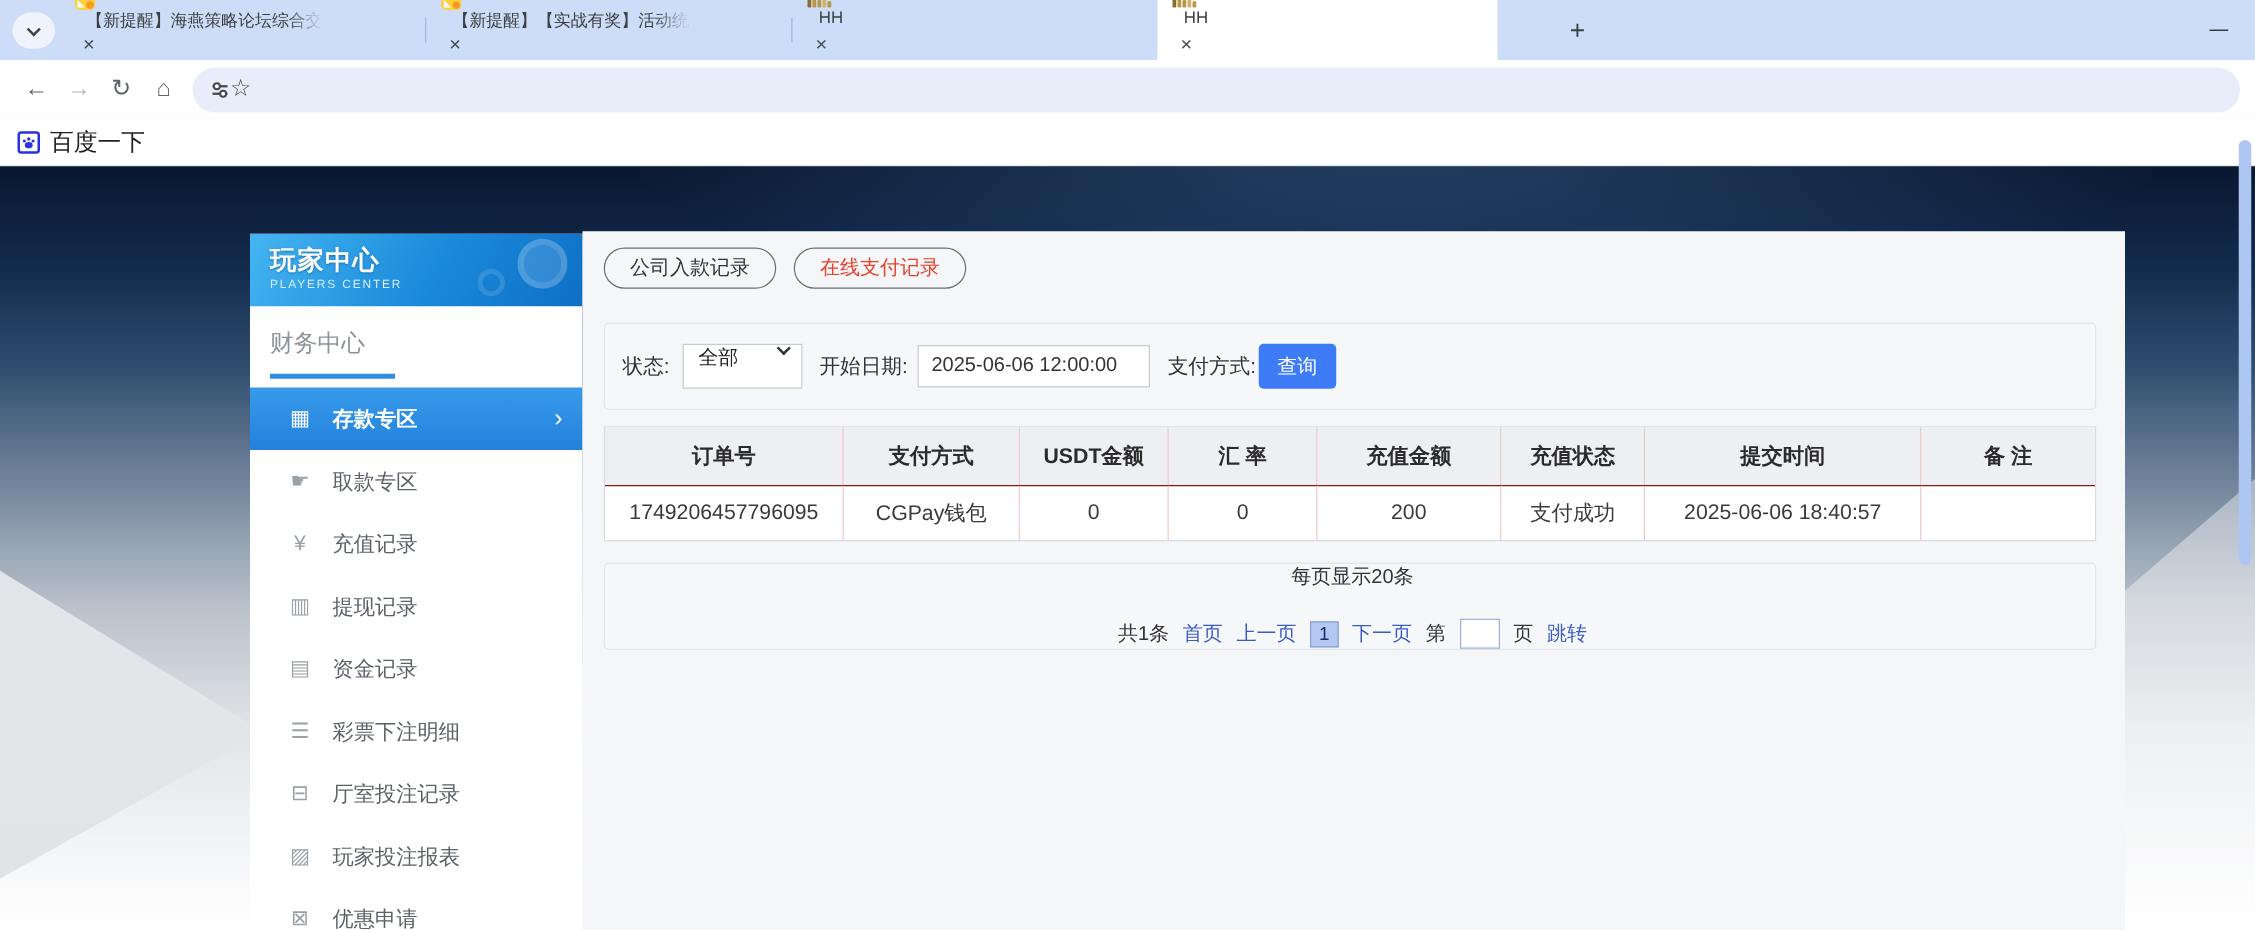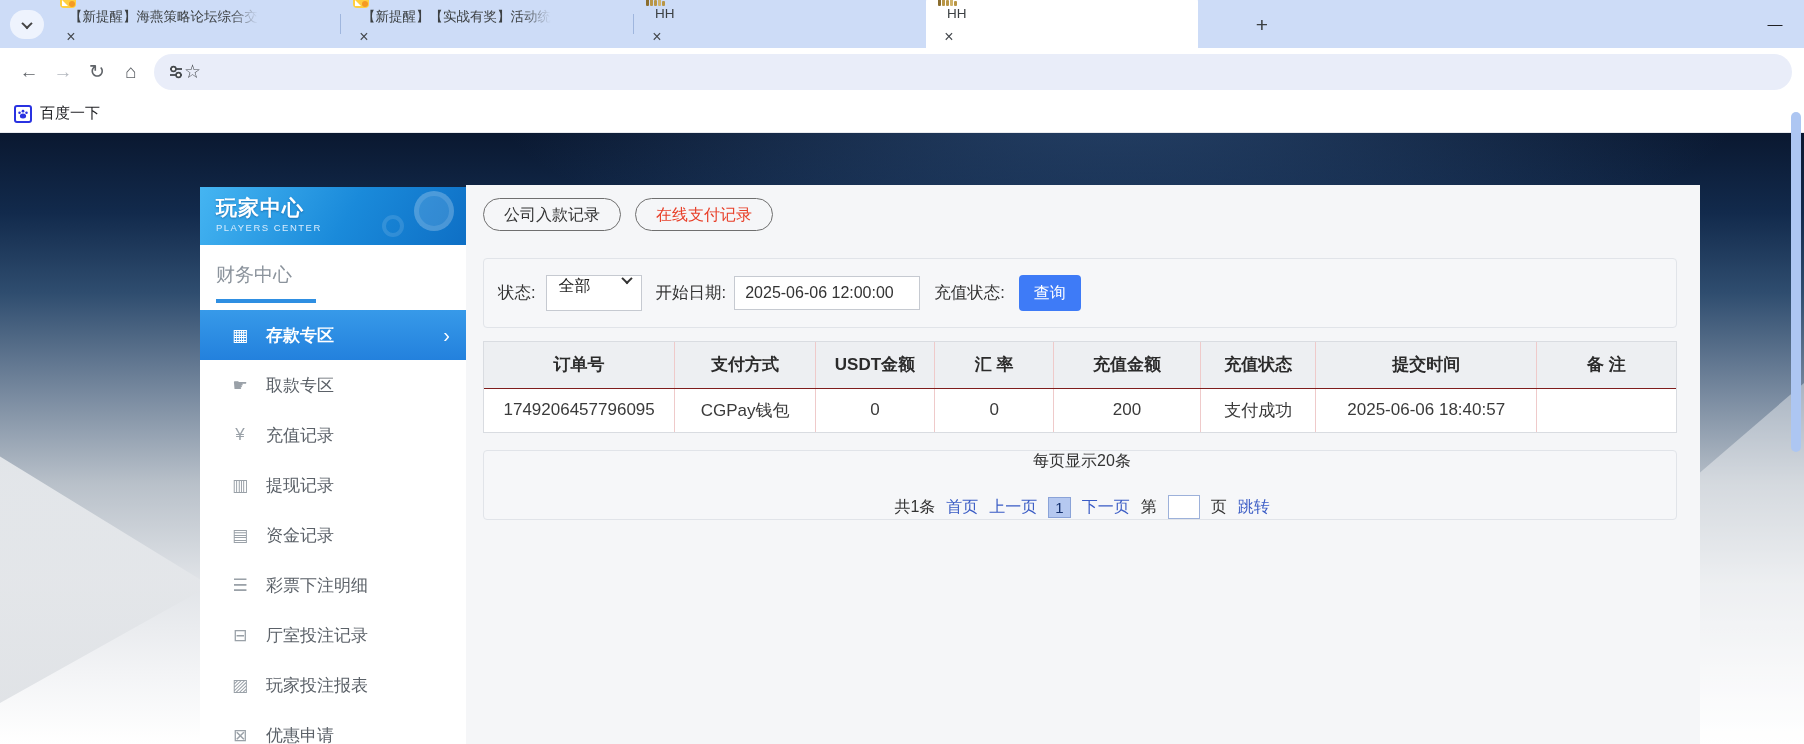--- a/index.html
+++ b/index.html
@@ -48,21 +48,21 @@
             display:flex; align-items:center; padding:0 14px; }
   .url-text { flex:1; margin-left:10px; font-size:15.5px; color:#202124; white-space:nowrap;
               overflow:hidden; }
   .star { font-size:19px; color:#45494e; cursor:pointer; }
 
   
   .bookmarks { height:38px; background:#fff; border-bottom:1px solid #e8eaee; display:flex;
                align-items:center; padding-left:14px; }
   .baidu-ico { width:18px; height:18px; border:2px solid #2932e1; border-radius:3px;
                background:#fff; display:flex; align-items:center; justify-content:center; flex:none; }
-  .bm-label { margin-left:8px; font-size:15px; color:#202124; }
+  .bm-label { margin-left:8px; font-size:19px; color:#202124; }
 
   
   .page { position:relative; height:611px; overflow:hidden;
     background:
       radial-gradient(900px 260px at 62% -40px, rgba(64,106,158,.55), rgba(64,106,158,0) 70%),
       linear-gradient(180deg,#0a1830 0,#122a4c 80px,#2f4d6f 160px,#70839a 250px,
                       #b8c0c9 350px,#e1e4e8 450px,#f3f4f6 540px,#ffffff 611px); }
   .tri { position:absolute; z-index:1; }
   .tri1 { left:0; top:290px; width:210px; height:280px; opacity:.85;
           background:linear-gradient(#eef0f2,#dcdfe3); clip-path:polygon(0 12%,100% 58%,0 100%); }
@@ -105,21 +105,21 @@
   .filter-panel { margin:27px 23px 0 17px; height:70px; background:#f6f7f9; border:1px solid #e1e4e9;
                   border-radius:4px; display:flex; align-items:center; padding-left:14px; }
   .flabel { font-size:16.5px; color:#333; }
   .ml14 { margin-left:14px; }
   .selectbox { width:96px; height:36px; margin-left:10px; border:1px solid #c6cad1; background:#fff;
                display:flex; align-items:flex-start; padding:0 10px 0 12px; font-size:16px; color:#222;
                cursor:pointer; justify-content:space-between; }
   .selectbox .chev-down { border-color:#333; }
   .inp { width:186px; height:34px; margin-left:8px; border:1px solid #c6cad1; background:#fff;
          font-size:16px; color:#333; padding:0 10px; font-family:inherit; }
-  .search-btn { margin-left:14px; width:62px; height:36px; background:#3e7bf7; color:#fff;
+  .search-btn { margin-left:2px; width:62px; height:36px; background:#3e7bf7; color:#fff;
                 font-size:16px; border:none; border-radius:4px; cursor:pointer; }
   .table-wrap { margin:13px 23px 0 17px; border:1px solid #d9dce1; background:#fff; }
   table { width:100%; border-collapse:collapse; }
   th { height:46px; background:#edeff2; font-size:17px; font-weight:bold; color:#2b2b2b;
        border-right:1px solid #efcaca; border-bottom:1px solid #7f1d1d; }
   td { height:44px; font-size:17px; color:#3a3a3a; text-align:center; border-right:1px solid #efcaca; }
   th:last-child, td:last-child { border-right:none; }
   .pager { margin:17px 23px 0 17px; height:70px; background:#f6f7f9; border:1px solid #e1e4e9;
            border-radius:4px; display:flex; align-items:center; padding:0 20px 0 24px;
            font-size:16px; color:#333;flex-direction:column; }
@@ -291,21 +291,21 @@
       </div>
 
       <div class="filter-panel">
         <span class="flabel">状态:</span>
         <div class="selectbox">
           <span>全部</span>
           <span class="chev-down"></span>
         </div>
         <span class="flabel ml14">开始日期:</span>
         <input class="inp" type="text" value="2025-06-06 12:00:00" style="">
-        <span class="flabel ml14">充值状态:</span>
+        <span class="flabel ml14">支付方式:</span>
         <button class="search-btn">查询</button>
       </div>
 
       <div class="table-wrap">
         <table>
           <colgroup>
             <col style="width:16%">
               <col style="width:11.8%">
               <col style="width:10%">
               <col style="width:10%">

